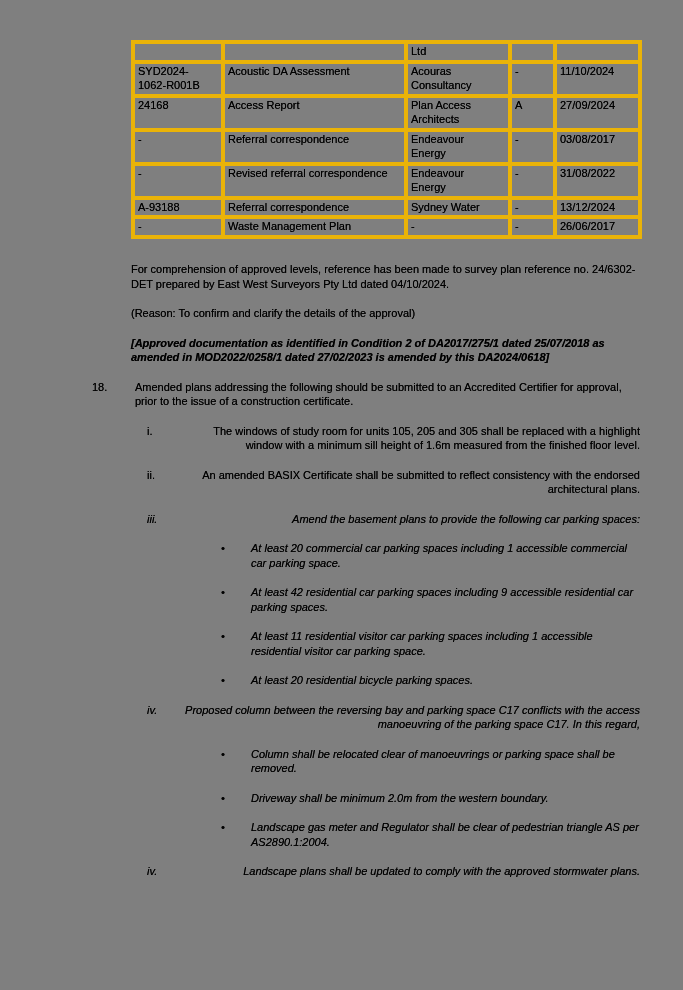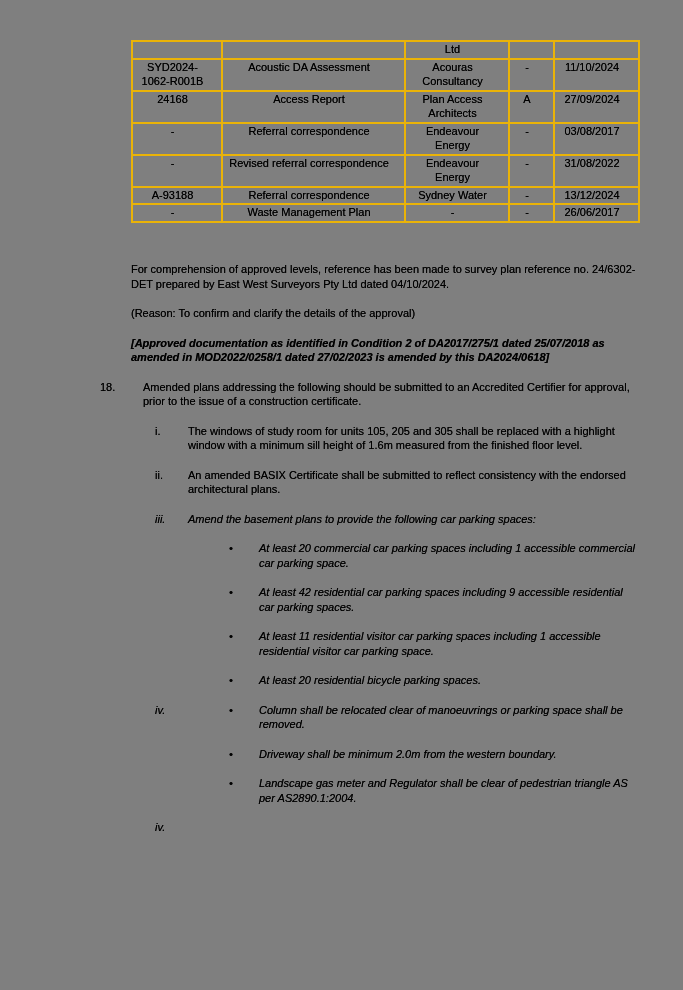--- a/index.html
+++ b/index.html
@@ -16,40 +16,39 @@
   }
   .scan-text{ text-shadow:0 0 .5px rgba(0,0,0,.8); }
   
   table.doc-table{
     position:absolute;top:40px;left:131px;
     width:507px;border-collapse:collapse;
     table-layout:fixed;
     border:2px solid #000;
   }
   table.doc-table td{
-    border:2px solid #eab308;
+    border:4px solid #eab308;
     padding:0 12px 1px 3px;
     vertical-align:top;
     font-size:11px;line-height:14.5px;
     overflow:hidden;
-    text-align:center;
   }
   
   .content{
     position:absolute;top:262px;left:88px;width:552px;
   }
   .para{margin:0 0 15px 0;}
   .indent{margin-left:43px;}
   .approved-note{font-weight:bold;font-style:italic;}
   .heading{font-weight:bold;text-decoration:underline;}
-  .row{position:relative;margin:0 0 15px 12px;}
+  .row{position:relative;margin:0 0 15px 4px;}
   .row .label{position:absolute;left:0;top:0;}
   .item-main .text{margin-left:43px;}
   .subitem .label{left:55px;}
-  .subitem .text{margin-left:88px;}
+  .subitem .text{margin-left:88px;text-align:right;}
   .subitem.italic{font-style:italic;}
   .bullets{margin-top:15px;}
   .bullet-row{position:relative;margin:0 0 15px 0;}
   .bullets .bullet-row:last-child{margin-bottom:0;}
   .bullet-marker{position:absolute;left:129px;top:0;}
   .bullet-text{margin-left:159px;}
 </style>
 </head>
 <body>
 
@@ -158,37 +157,39 @@
 
   <div class="bullet-row">
     <span class="bullet-marker">•</span>
     <div class="bullet-text">At least 20 residential bicycle parking spaces.</div>
   </div>
 </div>
         </div>
 
   <div class="row subitem italic">
     <span class="label">iv.</span>
+    <div class="text">Proposed column between the reversing bay and parking space C17 conflicts with the access manoeuvring of the parking space C17. In this regard,</div>
   <div class="bullets">
   <div class="bullet-row">
     <span class="bullet-marker">•</span>
     <div class="bullet-text">Column shall be relocated clear of manoeuvrings or parking space shall be removed.</div>
   </div>
 
   <div class="bullet-row">
     <span class="bullet-marker">•</span>
     <div class="bullet-text">Driveway shall be minimum 2.0m from the western boundary.</div>
   </div>
 
   <div class="bullet-row">
     <span class="bullet-marker">•</span>
     <div class="bullet-text">Landscape gas meter and Regulator shall be clear of pedestrian triangle AS per AS2890.1:2004.</div>
   </div>
 </div>
         </div>
 
   <div class="row subitem italic">
     <span class="label">iv.</span>
+    <div class="text">Landscape plans shall be updated to comply with the approved stormwater plans.</div>
   </div>
 </div>
   </div>
 
 </div>
 
 </body></html>

